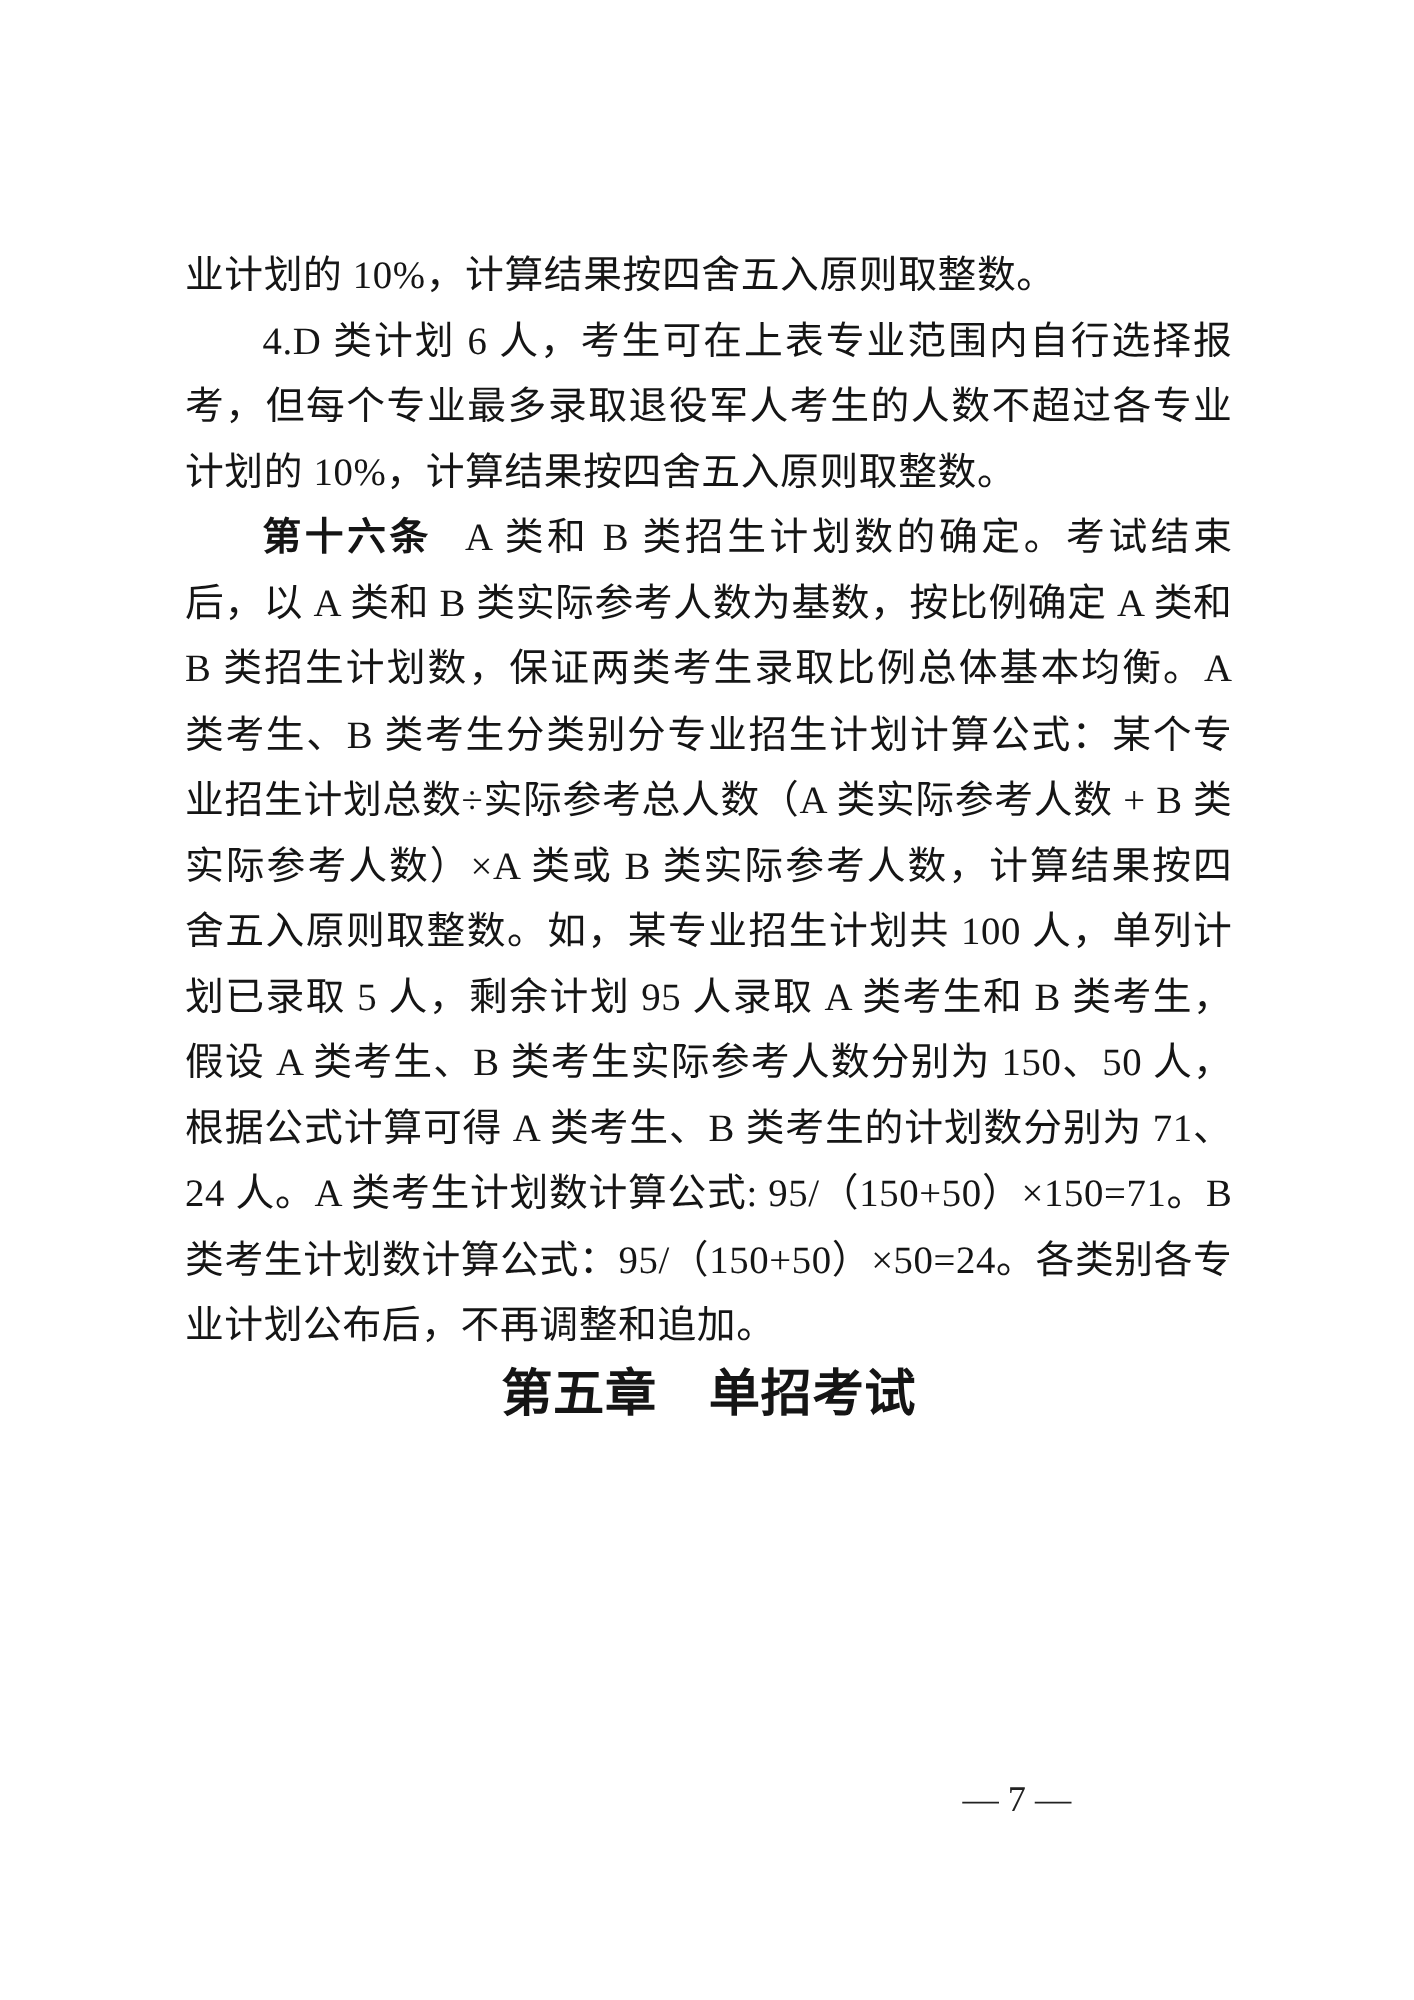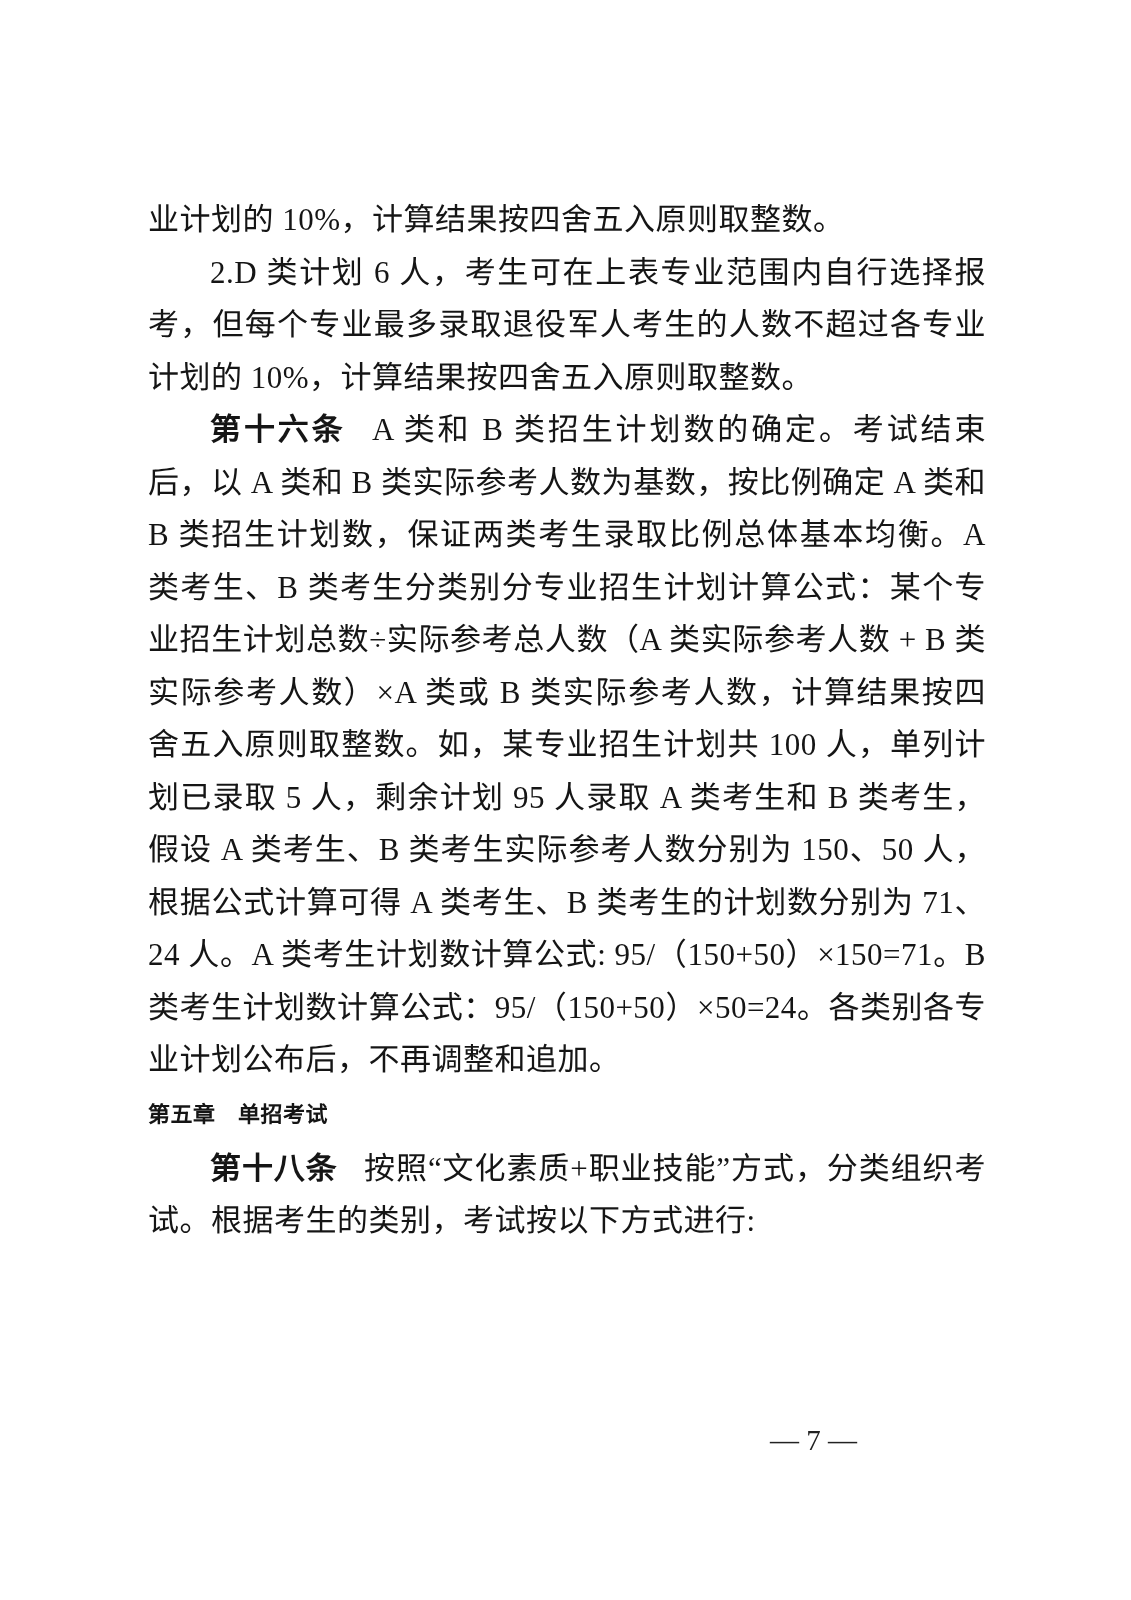--- a/index.html
+++ b/index.html
@@ -38,48 +38,48 @@
     font-family: Liberation Serif, serif;
     font-weight: bold;
     margin-right: 0.85em;
   }
   .p-17 .lead {
     margin-right: 0.4em;
   }
   .chapter {
     margin: 0;
     text-indent: 0;
+    text-align: center;
     font-family: "Liberation Sans", "DejaVu Sans", sans-serif;
     font-weight: bold;
-    font-size: 22px;
+    font-size: 41px;
     line-height: 56px;
   }
   .page-number {
     position: absolute;
     top: 1423px;
     right: 168px;
     font-size: 29px;
     line-height: 34px;
     color: #222222;
     white-space: nowrap;
   }
 </style>
 </head>
 <body>
 
 <div class="page">
   <div class="content">
 
     <p class="no-indent">业计划的 10%，计算结果按四舍五入原则取整数。</p>
 
-    <p>2.D 类计划 6 人，考生可在上表专业范围内自行选择报考，但每个专业最多录取退役军人考生的人数不超过各专业计划的 10%，计算结果按四舍五入原则取整数。</p>
+    <p>4.D 类计划 6 人，考生可在上表专业范围内自行选择报考，但每个专业最多录取退役军人考生的人数不超过各专业计划的 10%，计算结果按四舍五入原则取整数。</p>
 
     <p><span class="lead">第十六条</span><span>A 类和 B 类招生计划数的确定。考试结束后，以 A 类和 B 类实际参考人数为基数，按比例确定 A 类和 B 类招生计划数，保证两类考生录取比例总体基本均衡。A 类考生、B 类考生分类别分专业招生计划计算公式：某个专业招生计划总数÷实际参考总人数（A 类实际参考人数 + B 类实际参考人数）×A 类或 B 类实际参考人数，计算结果按四舍五入原则取整数。如，某专业招生计划共 100 人，单列计划已录取 5 人，剩余计划 95 人录取 A 类考生和 B 类考生，假设 A 类考生、B 类考生实际参考人数分别为 150、50 人，根据公式计算可得 A 类考生、B 类考生的计划数分别为 71、24 人。A 类考生计划数计算公式: 95/（150+50）×150=71。B 类考生计划数计算公式：95/（150+50）×50=24。各类别各专业计划公布后，不再调整和追加。</span></p>
 
     <h2 class="chapter">第五章　单招考试</h2>
 
 
-    <p><span class="lead">第十八条</span><span>按照“文化素质+职业技能”方式，分类组织考试。根据考生的类别，考试按以下方式进行:</span></p>
 
   </div>
 
   <div class="page-number">— 7 —</div>
 </div>
 
 </body></html>

